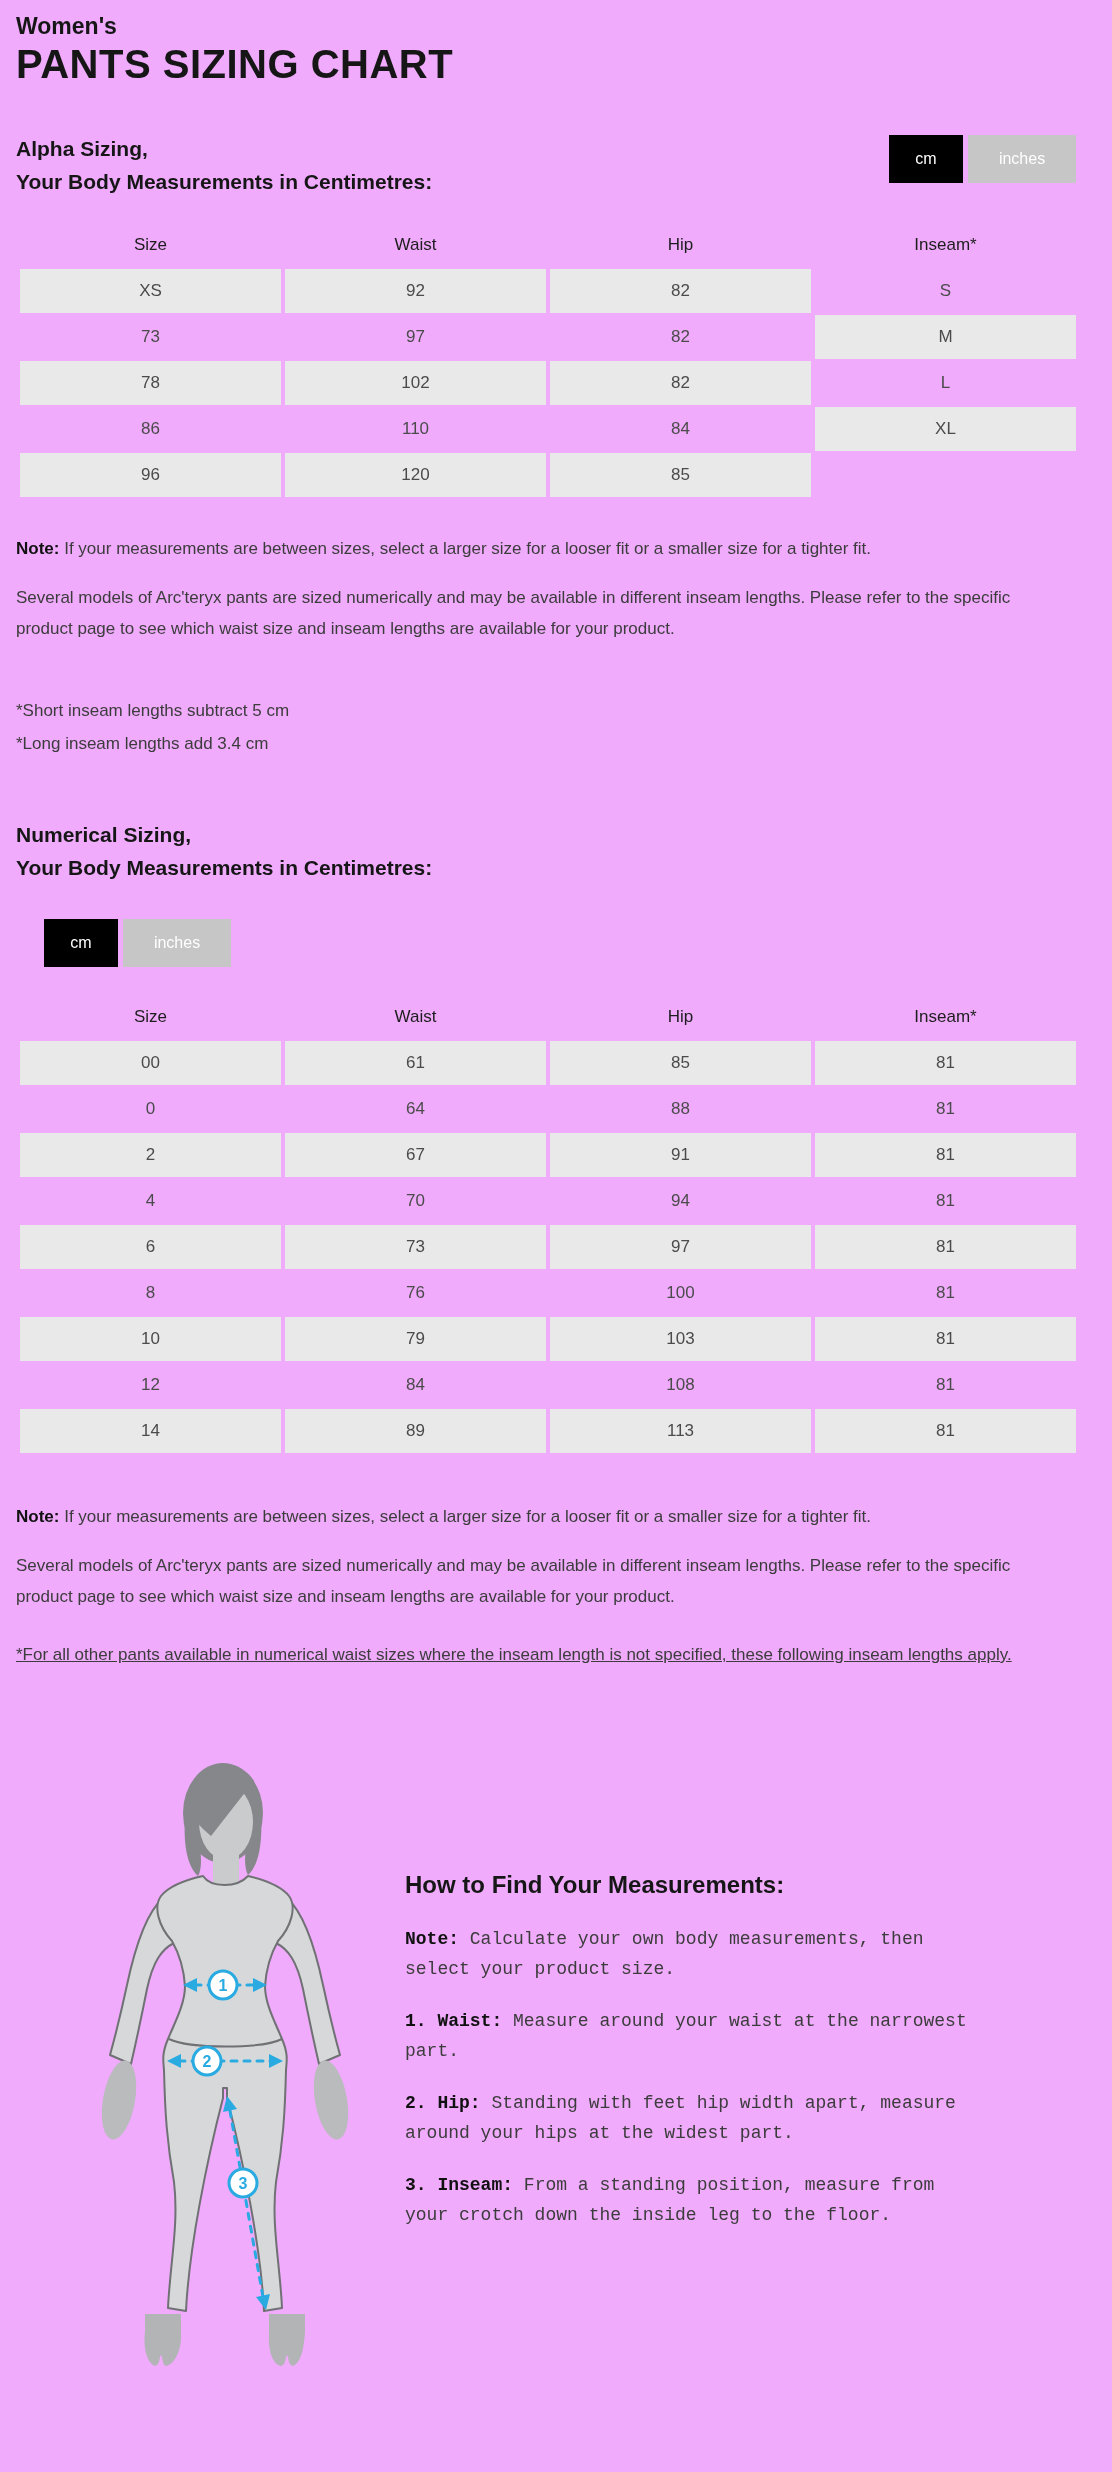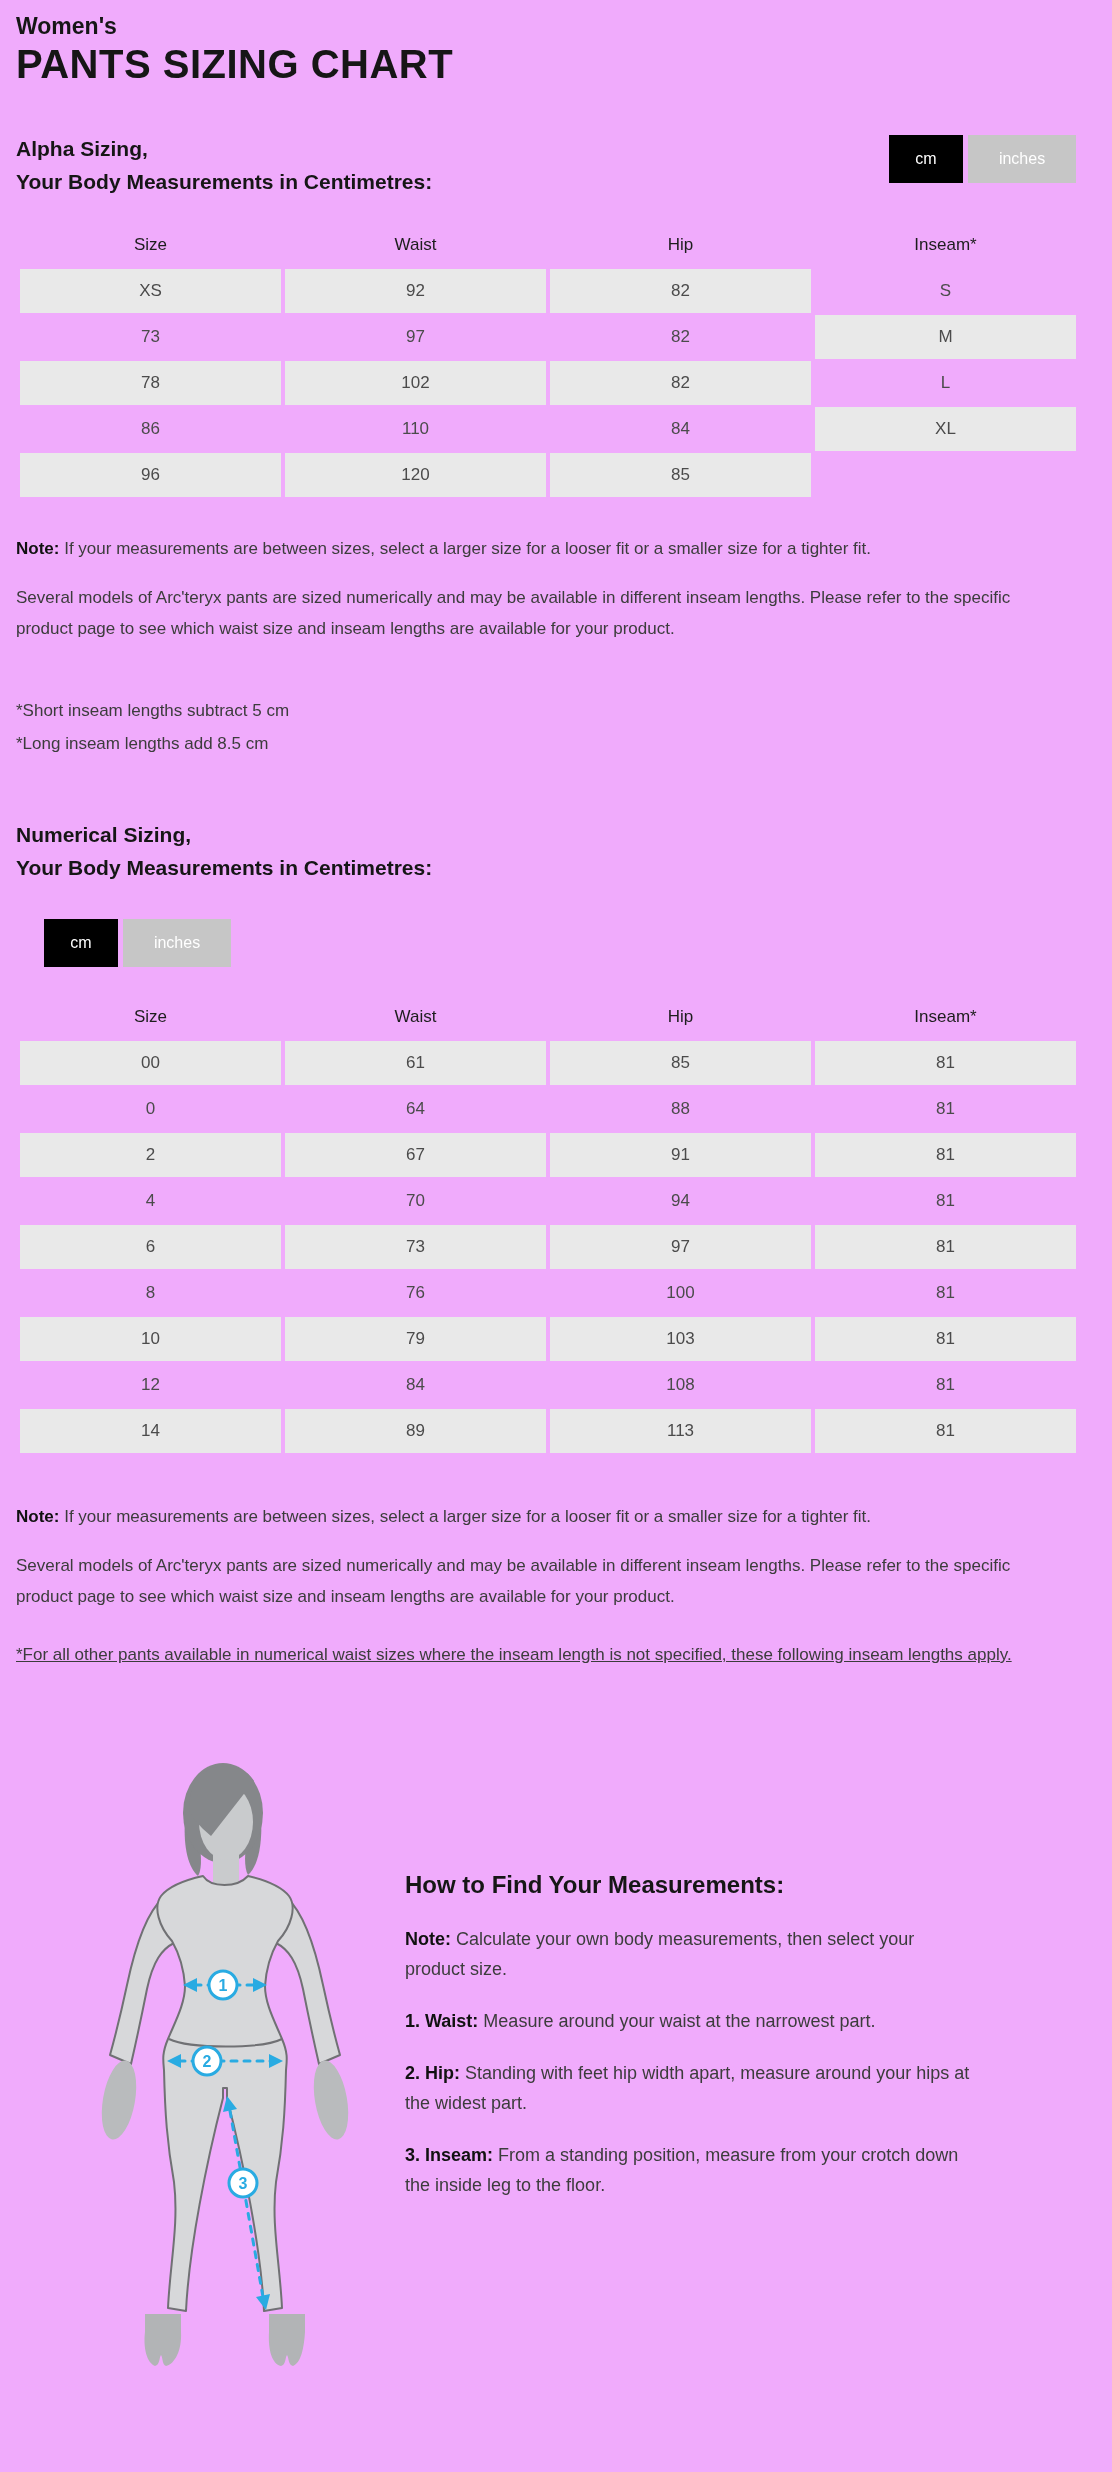--- a/index.html
+++ b/index.html
@@ -37,21 +37,21 @@
   .note.first  { margin-top:36px; }
   .note.second { margin-top:48px; }
   .footnotes { margin:50px 48px 0 16px; font-size:17px; line-height:33px; color:#3c3c3c; }
   .para.footnote2 { margin-top:27px;text-decoration:underline; }
 
   
   .bottom { display:flex; margin-top:38px; }
   .figure-wrap { margin-left:85px; width:320px; flex:0 0 auto; }
   .howto { width:575px; margin-left:0; padding-top:162px; }
   .howto h3 { margin:0; font-size:24px; line-height:30px; font-weight:700; color:#161616; }
-  .howto p  { margin:24px 4px 0 0; font-size:18px; line-height:30px; color:#3c3c3c; }
+  .howto p  { margin:24px 4px 0 0; font-size:18px; line-height:30px; color:#3c3c3c;font-family:Liberation Mono, monospace; }
   .howto p.step { margin-top:22px; }
   .howto b { color:#111; }
 </style>
 </head>
 <body>
 
 <div class="page">
 
   <div class="pretitle">Women's</div>
   <div class="title">PANTS SIZING CHART</div>
@@ -90,21 +90,21 @@
       <div class="cell shaded">XL</div>
       <div class="cell shaded">96</div>
       <div class="cell shaded">120</div>
       <div class="cell shaded">85</div>
     </div>
 
   <p class="note first"><b>Note:</b><span> If your measurements are between sizes, select a larger size for a looser fit or a smaller size for a tighter fit.</span></p>
   <p class="para">Several models of Arc'teryx pants are sized numerically and may be available in different inseam lengths. Please refer to the specific product page to see which waist size and inseam lengths are available for your product.</p>
   <div class="footnotes">
     <div>*Short inseam lengths subtract 5 cm</div>
-    <div>*Long inseam lengths add 8.5 cm</div>
+    <div>*Long inseam lengths add 3.4 cm</div>
   </div>
 
   <div class="section-row second">
     <div class="section-heading">
       <div>Numerical Sizing,</div>
       <div>Your Body Measurements in Centimetres:</div>
     </div>
     <div class="unit-toggle">
       <div class="unit-btn cm">cm</div>
       <div class="unit-btn inches">inches</div>

